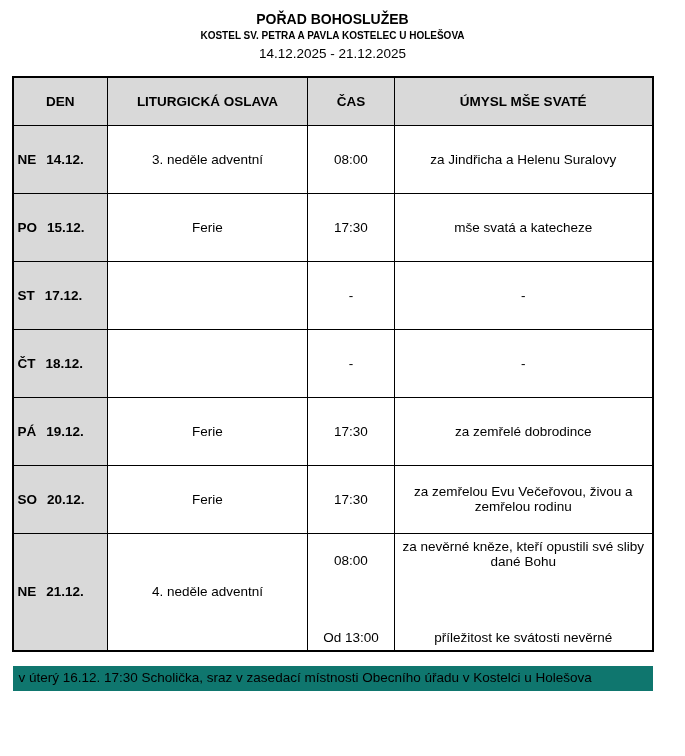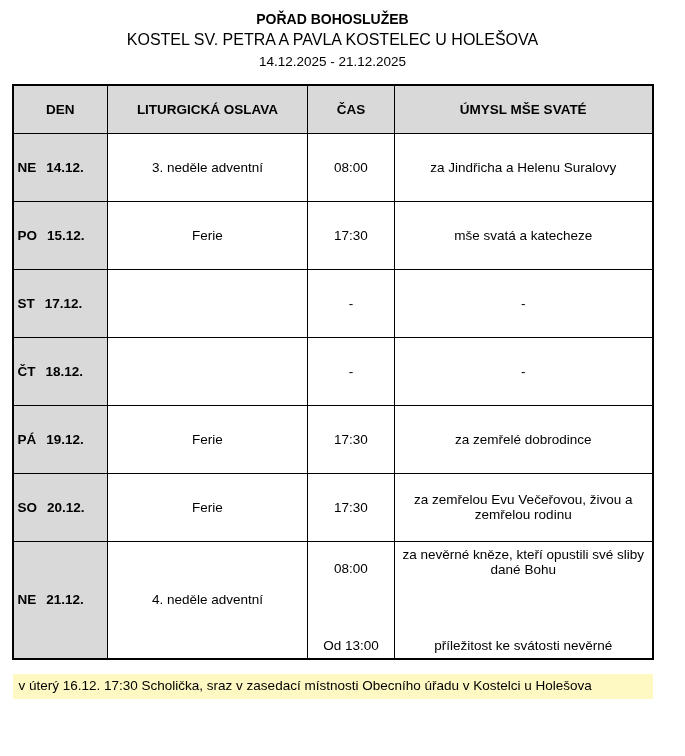--- a/index.html
+++ b/index.html
@@ -19,22 +19,22 @@
   .titles {
     text-align: center;
     line-height: 1.35;
     margin-bottom: 12px;
   }
   .title-main {
     font-size: 14px;
     font-weight: bold;
   }
   .title-sub {
-    font-size: 16px;
-    font-weight: normal;
+    font-size: 10px;
+    font-weight: bold;
   }
   .title-dates {
     font-size: 13.5px;
     font-weight: normal;
     margin-top: 3px;
   }
   table.schedule {
     border-collapse: collapse;
     margin: 0 auto;
     width: 640px;
@@ -84,21 +84,21 @@
     padding: 2px 0;
     gap: 28px;
   }
   .stack .top { flex: 0 0 auto; }
   .stack .bottom { flex: 0 0 auto; }
   td.time-stack .top { margin-top: 14px; }
 
   .footer-note {
     width: 640px;
     margin: 14px auto 0 auto;
-    background: #fef9c3;
+    background: #0f766e;
     font-size: 13.5px;
     line-height: 1.4;
     padding: 3px 6px;
     box-sizing: border-box;
   }
 </style>
 </head>
 <body>
 
 <div class="page">

